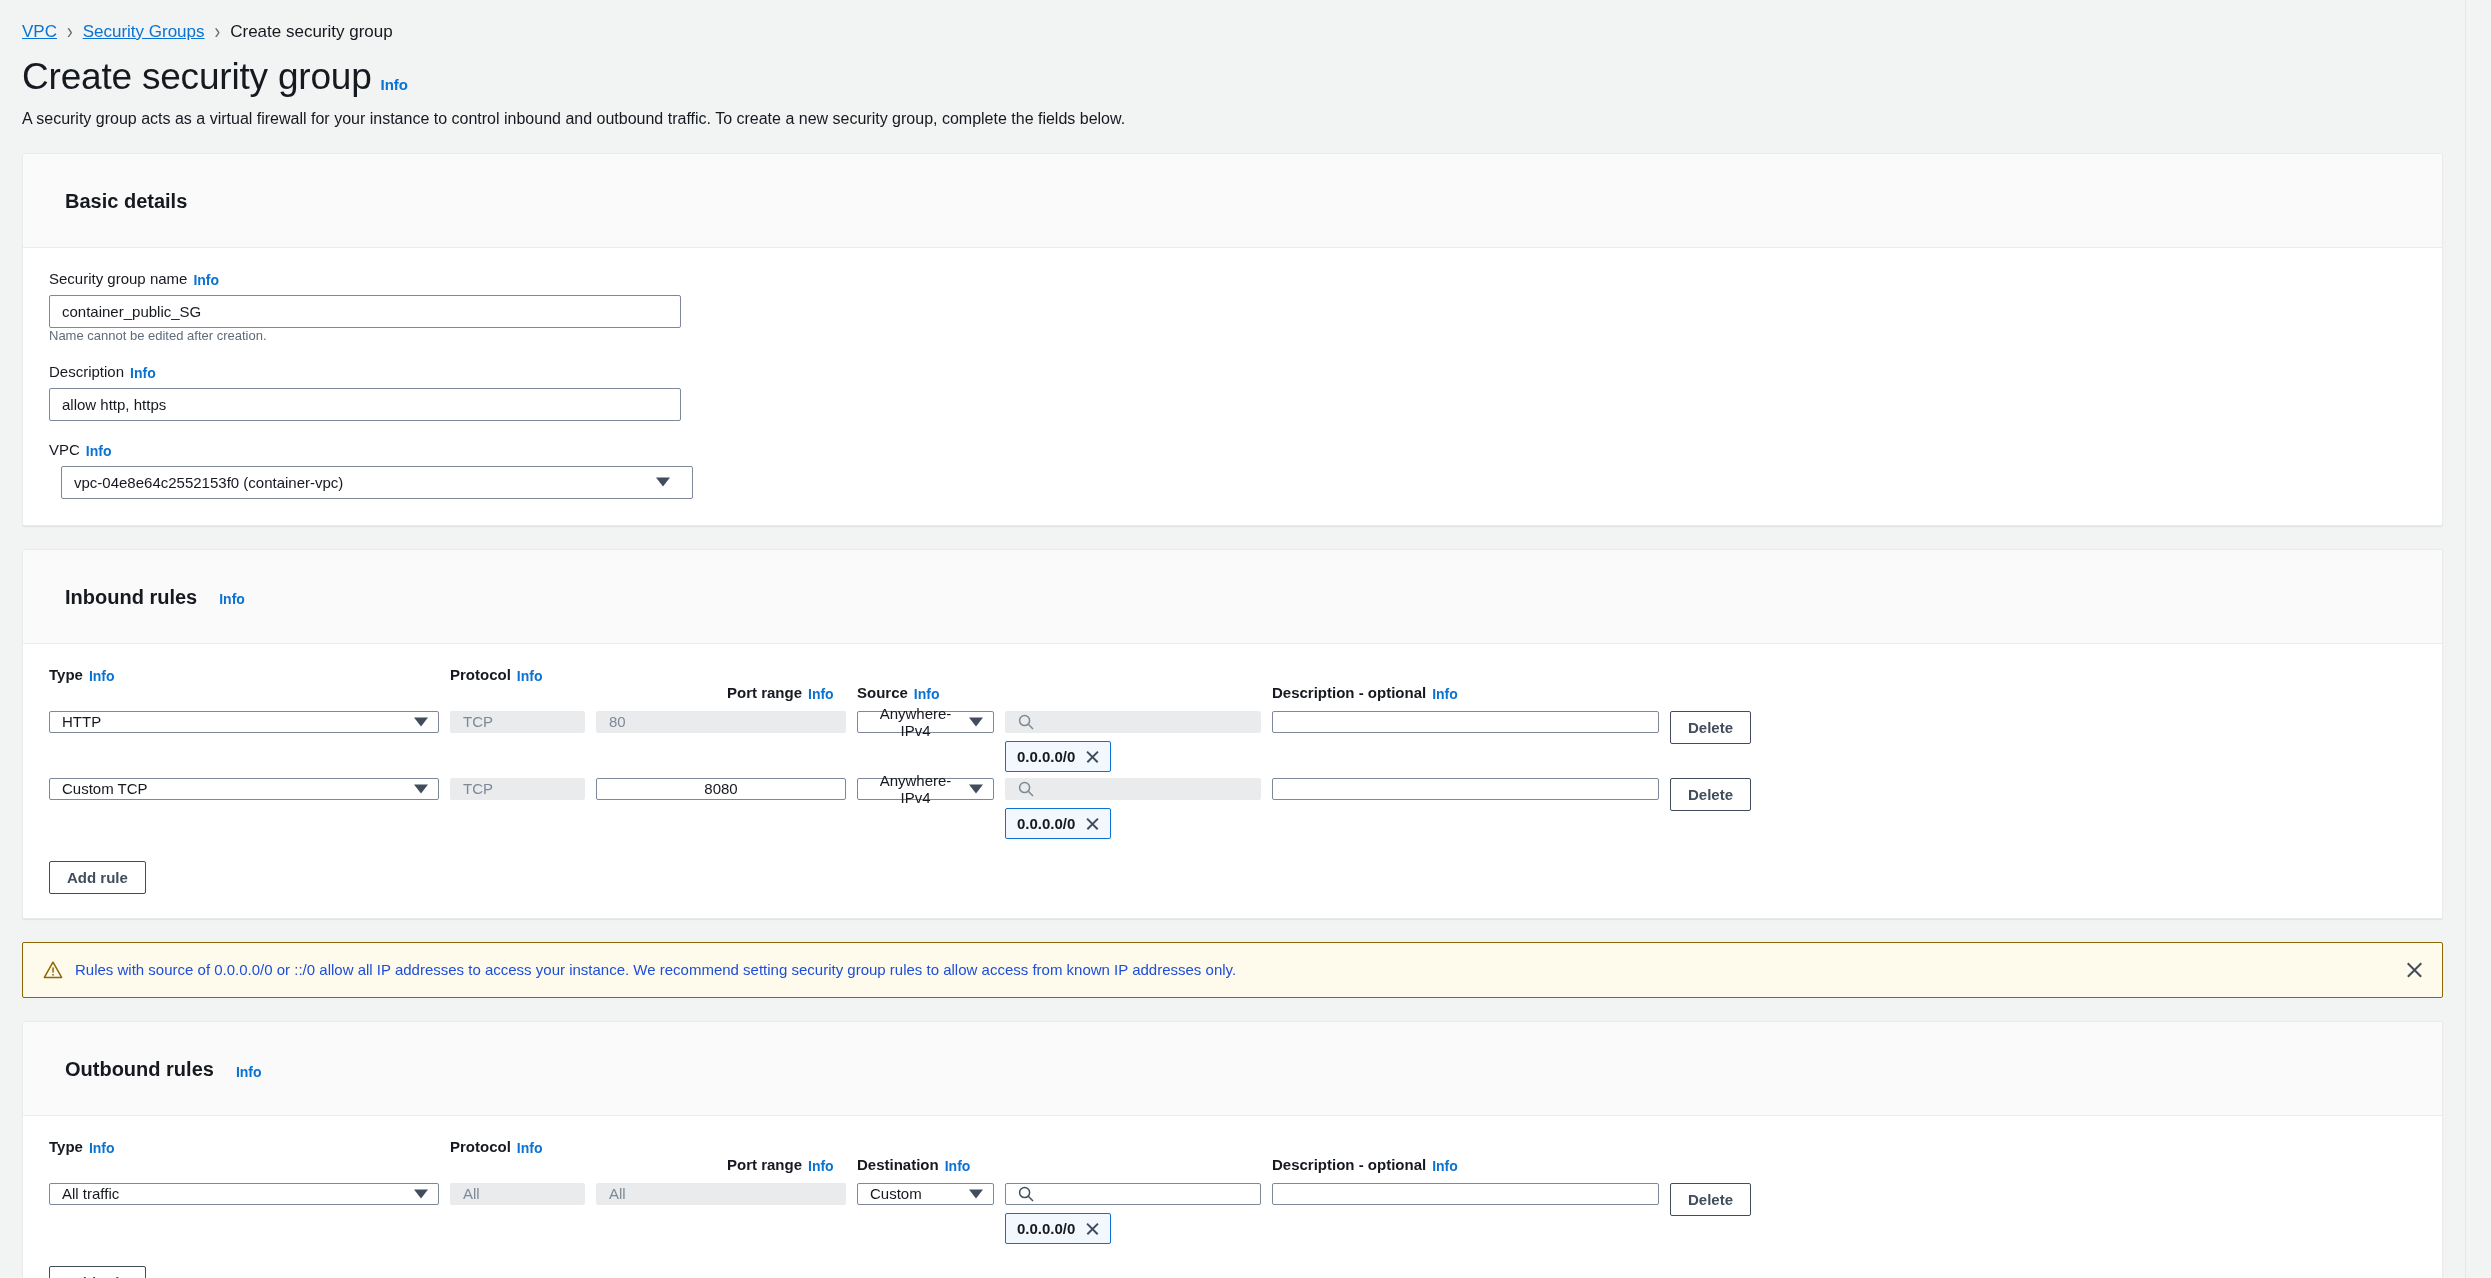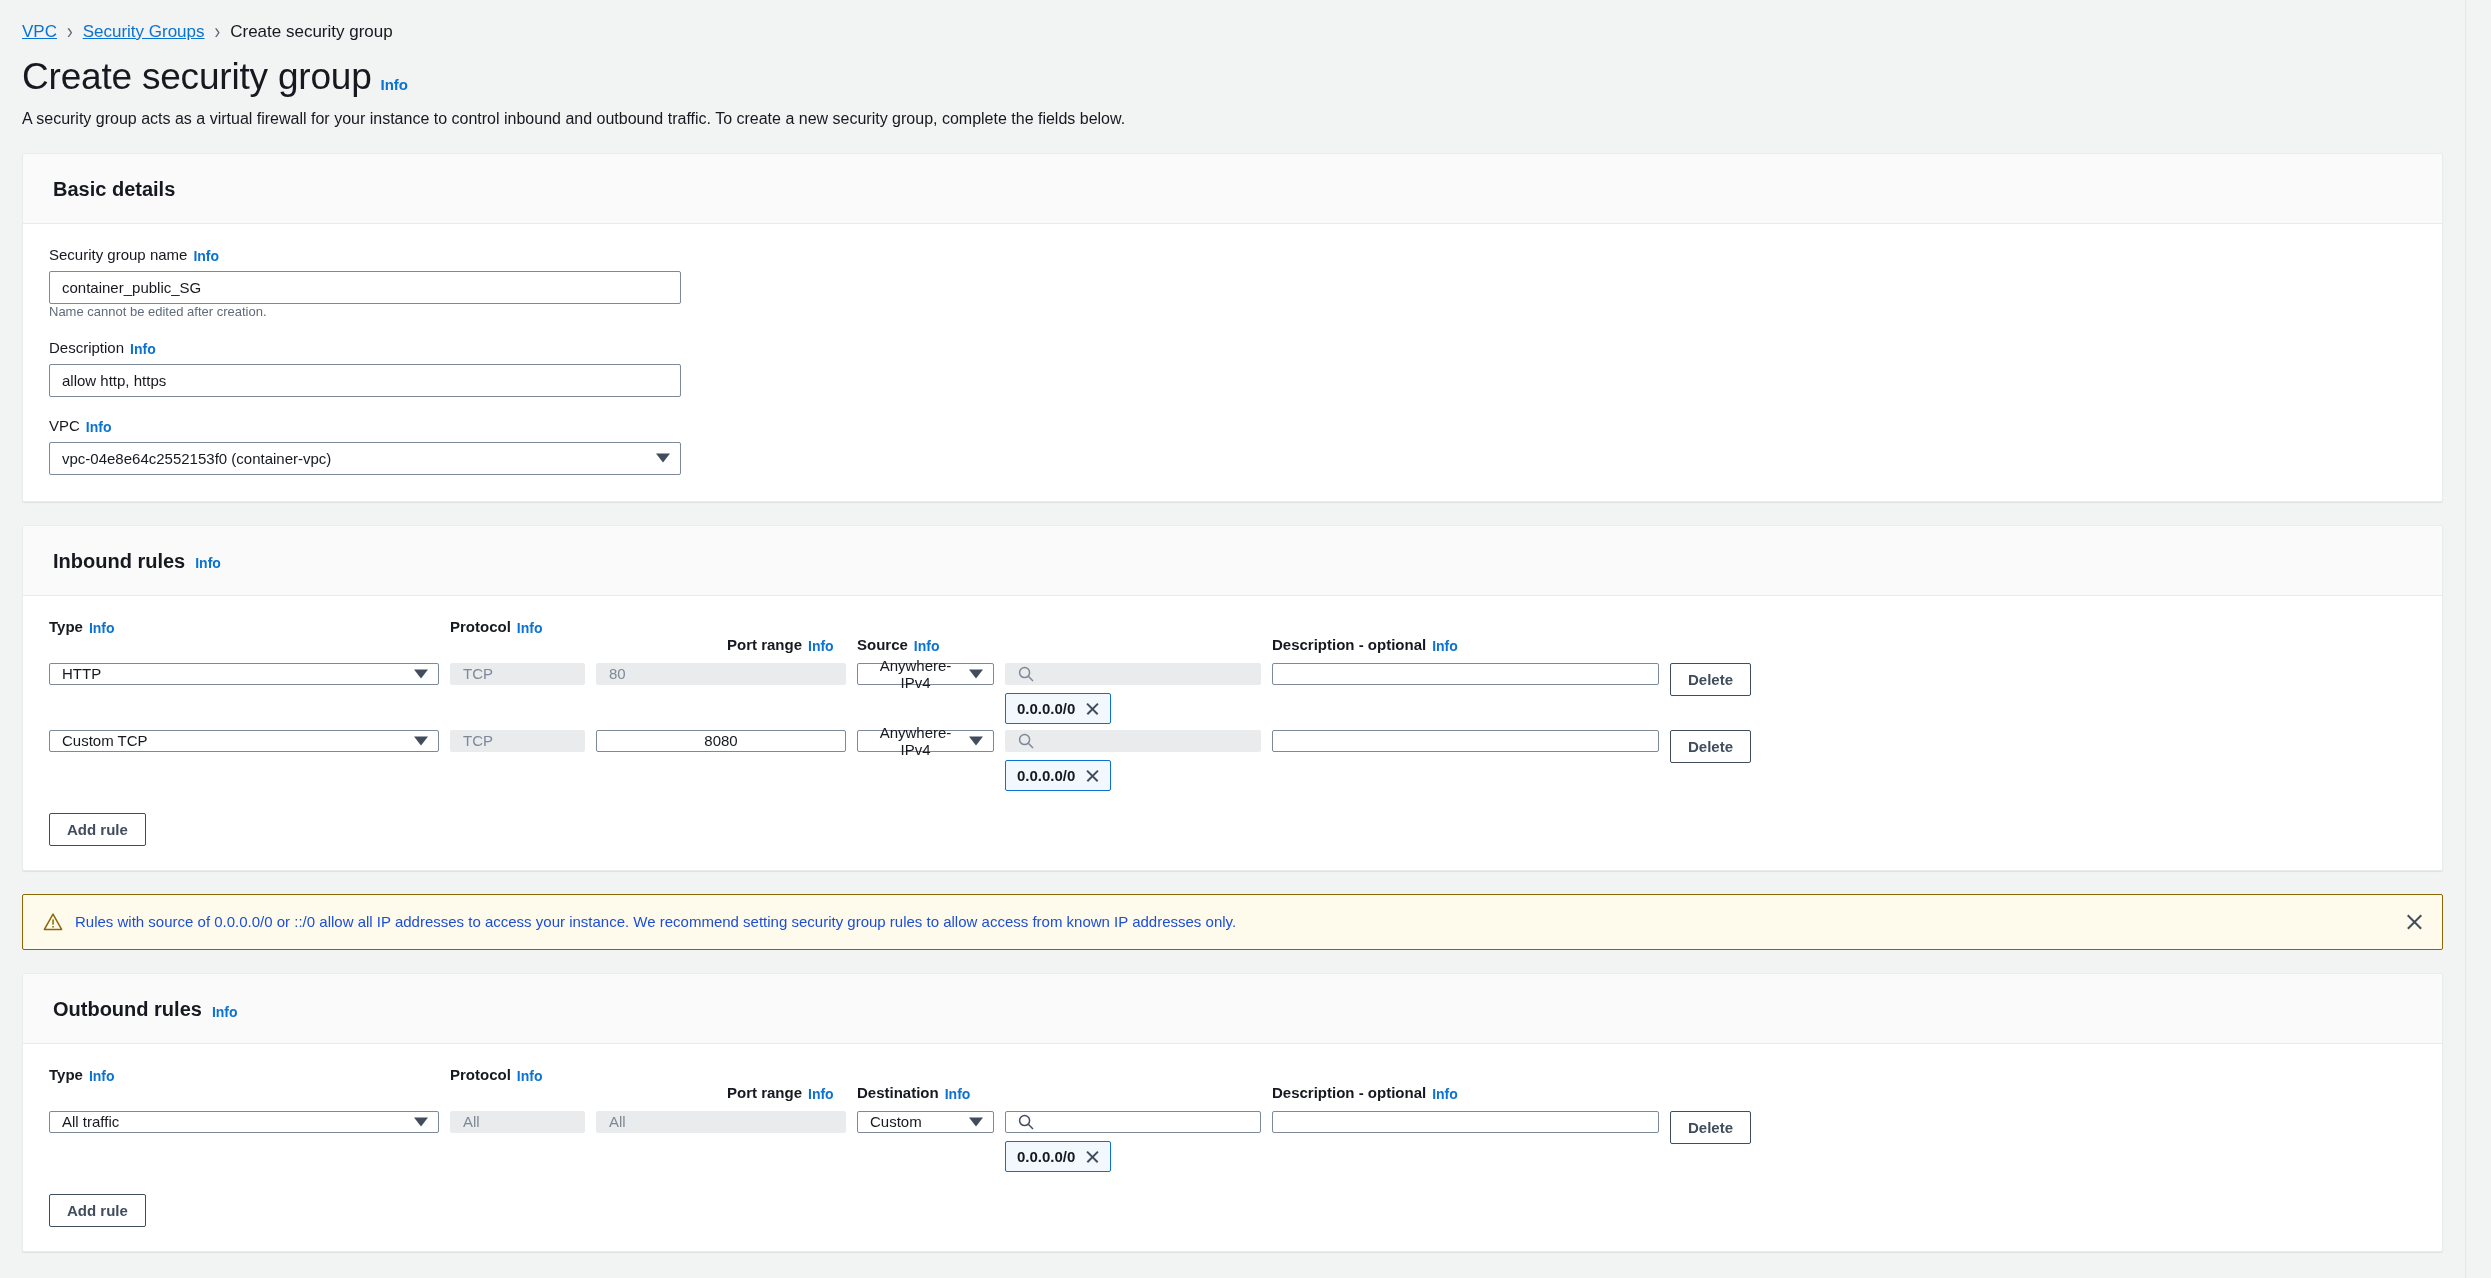--- a/index.html
+++ b/index.html
@@ -84,21 +84,21 @@
     box-shadow: 0 1px 1px 0 rgba(0,28,36,.08);
   }
   .container-header {
     background: #fafafa;
     border-bottom: 1px solid #e9ebed;
     padding: 20px 26px 18px 26px;
   }
   .container-header h2 {
     font-size: 20px;
     font-weight: 700;
-    margin: 4px;
+    margin: 16px;
     display: inline-block;
   }
   .container-body { padding: 22px 26px 24px 26px; }
 
   
   .field { margin-bottom: 20px; }
   .field:last-child { margin-bottom: 2px; }
   .field-label {
     font-size: 15px;
     font-weight: 400;
@@ -127,20 +127,21 @@
     height: 33px;
     border: 1px solid #7d8998;
     border-radius: 2px;
     background: #ffffff;
     font-size: 15px;
     color: #16191f;
     padding: 0 34px 0 12px;
     display: flex;
     align-items: center;
     cursor: pointer;
+    margin-left: 12px;
   }
   .caret {
     position: absolute;
     right: 11px; top: 50%;
     transform: translateY(-50%);
     width: 0; height: 0;
     border-left: 7px solid transparent;
     border-right: 7px solid transparent;
     border-top: 9px solid #414d5c;
     pointer-events: none;

